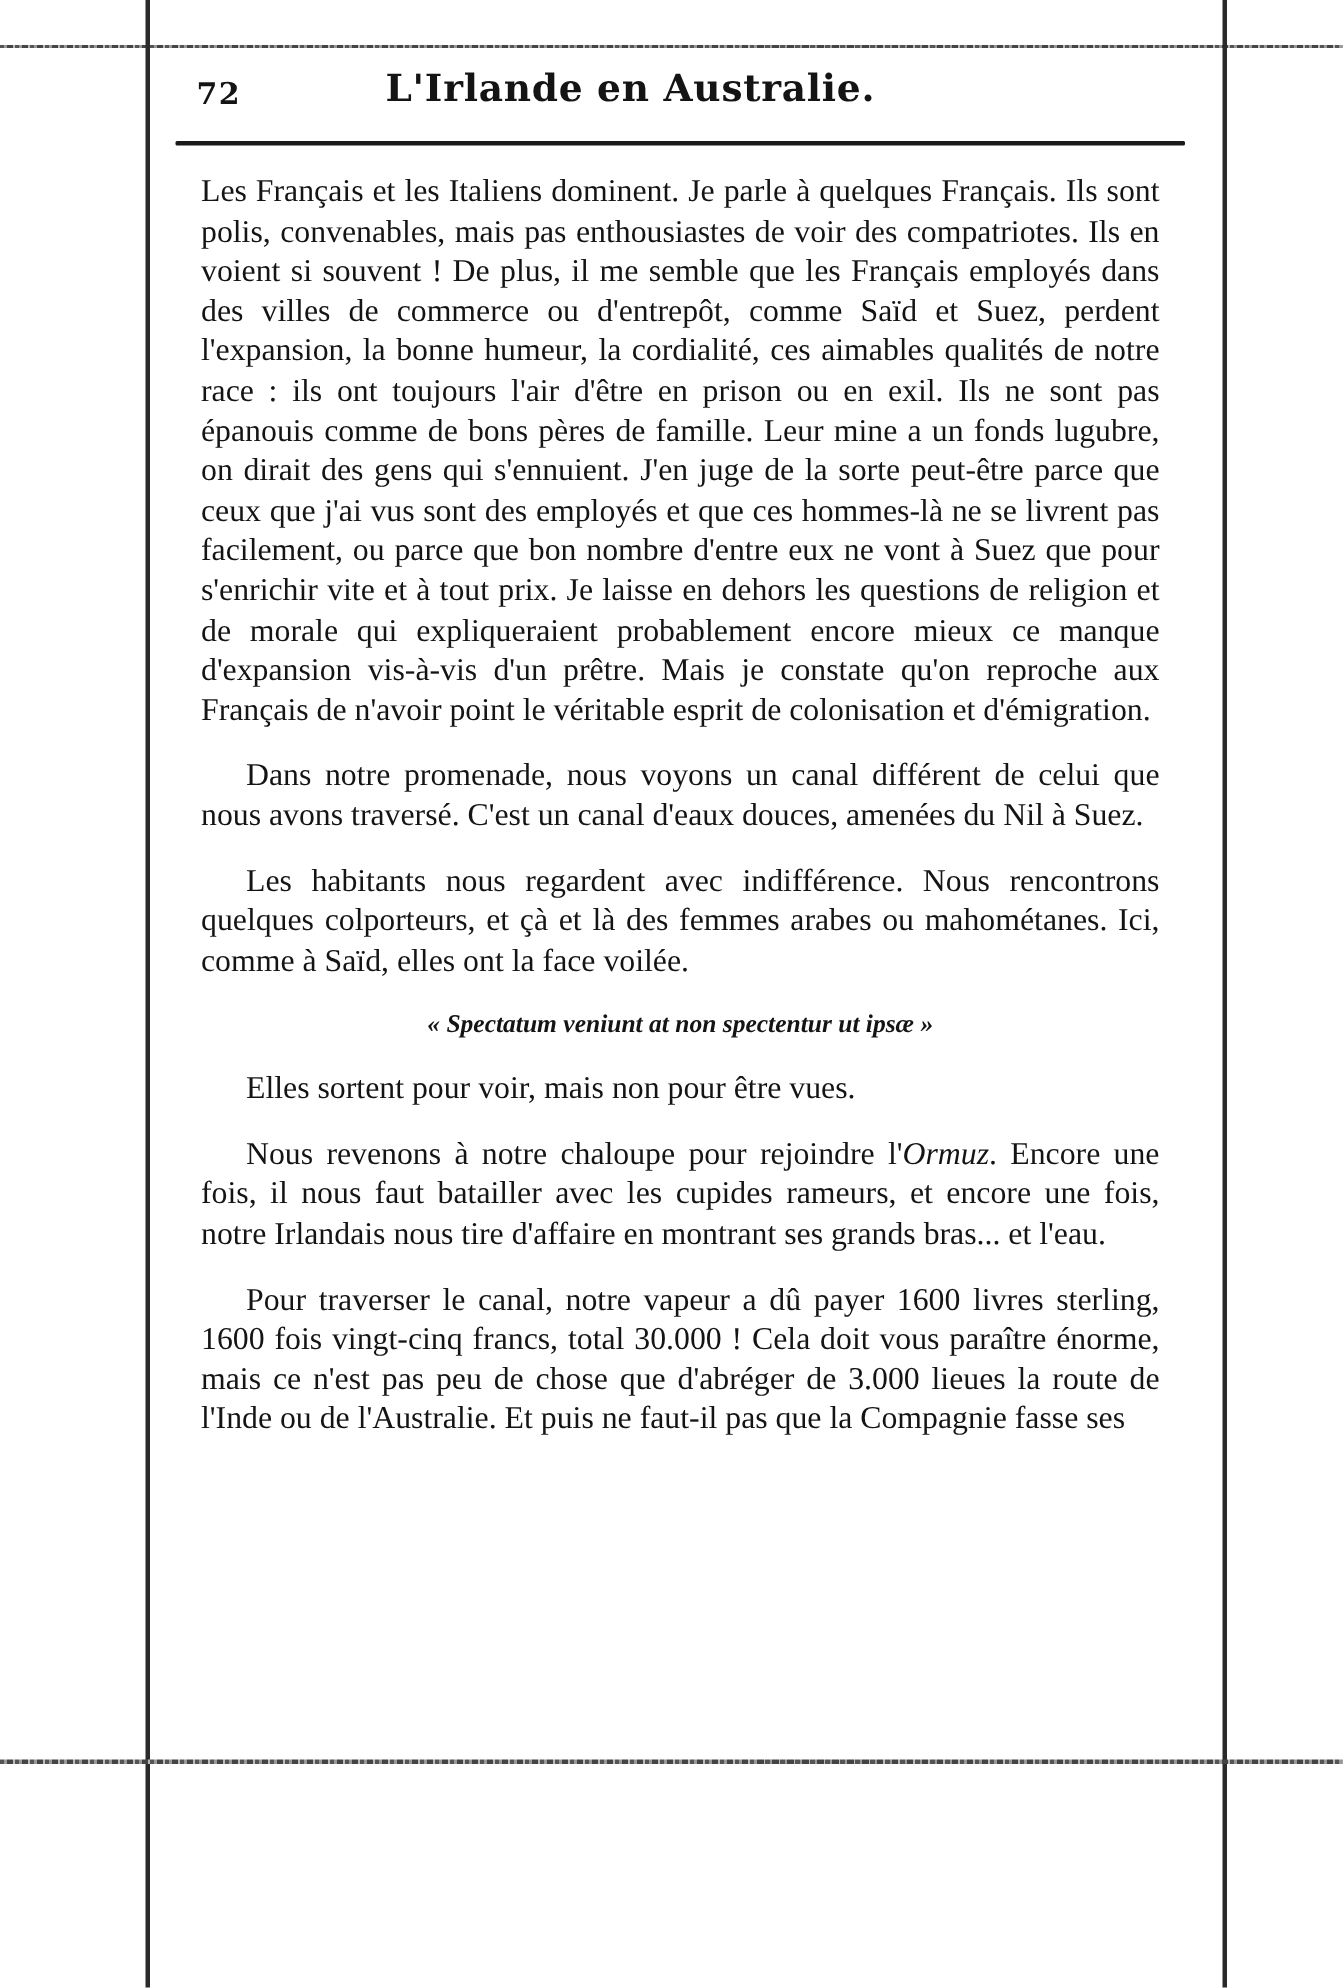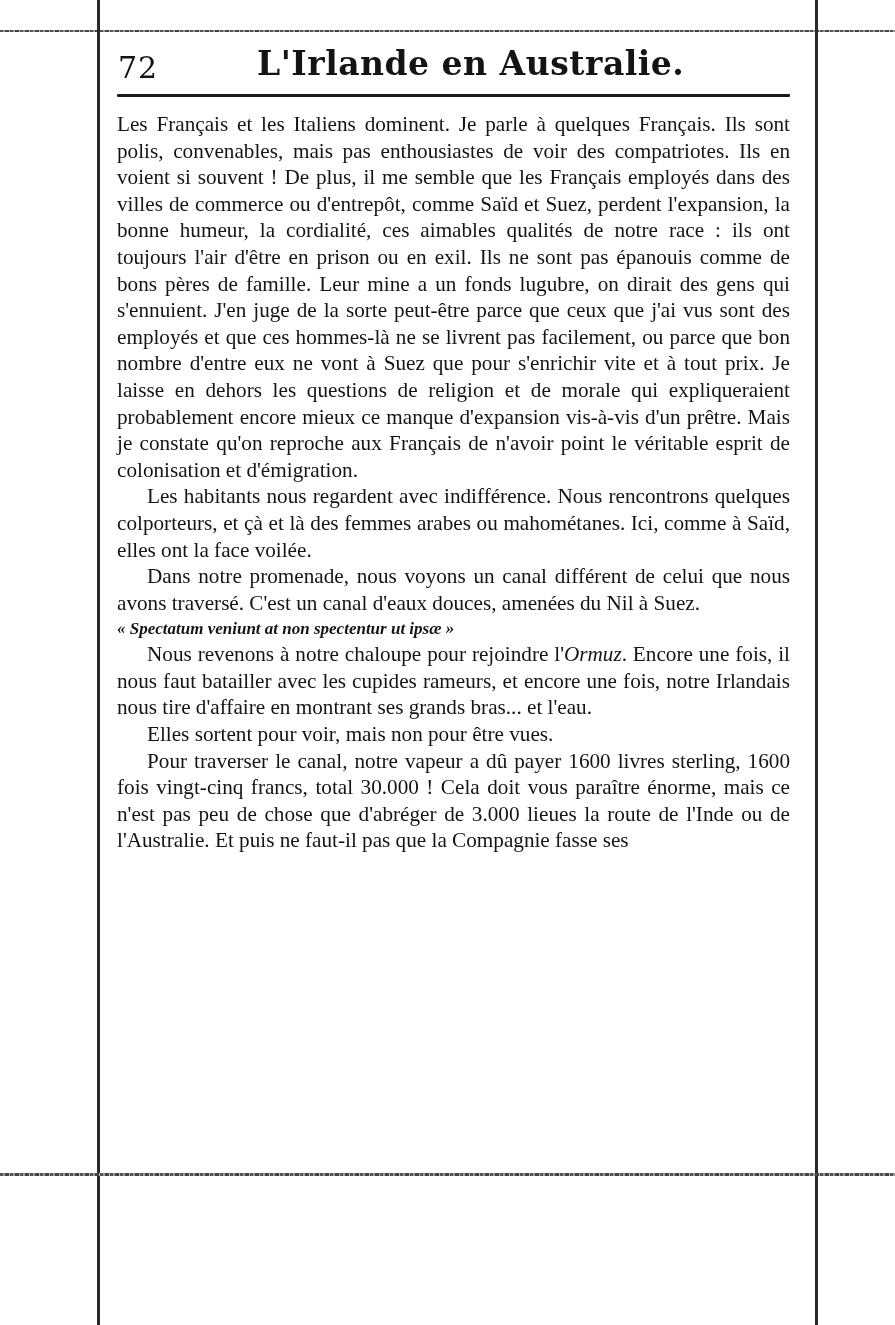--- a/index.html
+++ b/index.html
@@ -40,55 +40,56 @@
     left: 117px;
     top: 40px;
     width: 673px;
   }
   .header {
     position: relative;
     height: 52px;
   }
   .page-number {
     position: absolute;
-    left: 1px;
+    left: 14px;
     top: 10px;
-    font-size: 30px;
+    font-size: 20px;
     font-family: "DejaVu Serif", serif;
-    font-weight: normal;
+    font-weight: bold;
     letter-spacing: 1px;
   }
   .running-title {
     position: absolute;
     left: 140px;
     top: 4px;
-    font-size: 33px;
+    font-size: 25px;
     font-weight: bold;
     font-family: "DejaVu Serif", serif;
     letter-spacing: 0.5px;
   }
   .header-rule {
     height: 3px;
     background: #1a1a1a;
     margin-top: 2px;
     border-radius: 1px;
   }
   .body-text {
     margin-top: 14px;
     font-size: 21.2px;
     line-height: 26.6px;
     text-align: justify;
   }
   .body-text p {
-    margin: 0;
+    margin: 17px;
   }
   .body-text p.indent {
     text-indent: 30px;
   }
   .body-text .quote {
+    text-align: center;
     font-style: italic;
     font-size: 17px;
     line-height: 25px;
     font-weight: bold;
   }
   .it { font-style: italic; }
 </style>
 </head>
 <body>
 
@@ -99,20 +100,20 @@
 
 <div class="page">
   <div class="header">
     <span class="page-number">72</span>
     <span class="running-title">L'Irlande en Australie.</span>
   </div>
   <div class="header-rule"></div>
 
   <div class="body-text">
     <p>Les Français et les Italiens dominent. Je parle à quelques Français. Ils sont polis, convenables, mais pas enthousiastes de voir des compatriotes. Ils en voient si souvent ! De plus, il me semble que les Français employés dans des villes de commerce ou d'entrepôt, comme Saïd et Suez, perdent l'expansion, la bonne humeur, la cordialité, ces aimables qualités de notre race : ils ont toujours l'air d'être en prison ou en exil. Ils ne sont pas épanouis comme de bons pères de famille. Leur mine a un fonds lugubre, on dirait des gens qui s'ennuient. J'en juge de la sorte peut-être parce que ceux que j'ai vus sont des employés et que ces hommes-là ne se livrent pas facilement, ou parce que bon nombre d'entre eux ne vont à Suez que pour s'enrichir vite et à tout prix. Je laisse en dehors les questions de religion et de morale qui expliqueraient probablement encore mieux ce manque d'expansion vis-à-vis d'un prêtre. Mais je constate qu'on reproche aux Français de n'avoir point le véritable esprit de colonisation et d'émigration.</p>
+    <p class="indent">Dans notre promenade, nous voyons un canal différent de celui que nous avons traversé. C'est un canal d'eaux douces, amenées du Nil à Suez.</p>
     <p class="indent">Les habitants nous regardent avec indifférence. Nous rencontrons quelques colporteurs, et çà et là des femmes arabes ou mahométanes. Ici, comme à Saïd, elles ont la face voilée.</p>
-    <p class="indent">Dans notre promenade, nous voyons un canal différent de celui que nous avons traversé. C'est un canal d'eaux douces, amenées du Nil à Suez.</p>
     <p class="quote">« Spectatum veniunt at non spectentur ut ipsæ »</p>
+    <p class="indent">Elles sortent pour voir, mais non pour être vues.</p>
     <p class="indent"><span>Nous revenons à notre chaloupe pour rejoindre l'</span><span class="it">Ormuz</span><span>. Encore une fois, il nous faut batailler avec les cupides rameurs, et encore une fois, notre Irlandais nous tire d'affaire en montrant ses grands bras... et l'eau.</span></p>
-    <p class="indent">Elles sortent pour voir, mais non pour être vues.</p>
     <p class="indent">Pour traverser le canal, notre vapeur a dû payer 1600 livres sterling, 1600 fois vingt-cinq francs, total 30.000 ! Cela doit vous paraître énorme, mais ce n'est pas peu de chose que d'abréger de 3.000 lieues la route de l'Inde ou de l'Australie. Et puis ne faut-il pas que la Compagnie fasse ses</p>
   </div>
 </div>
 
 </body></html>

